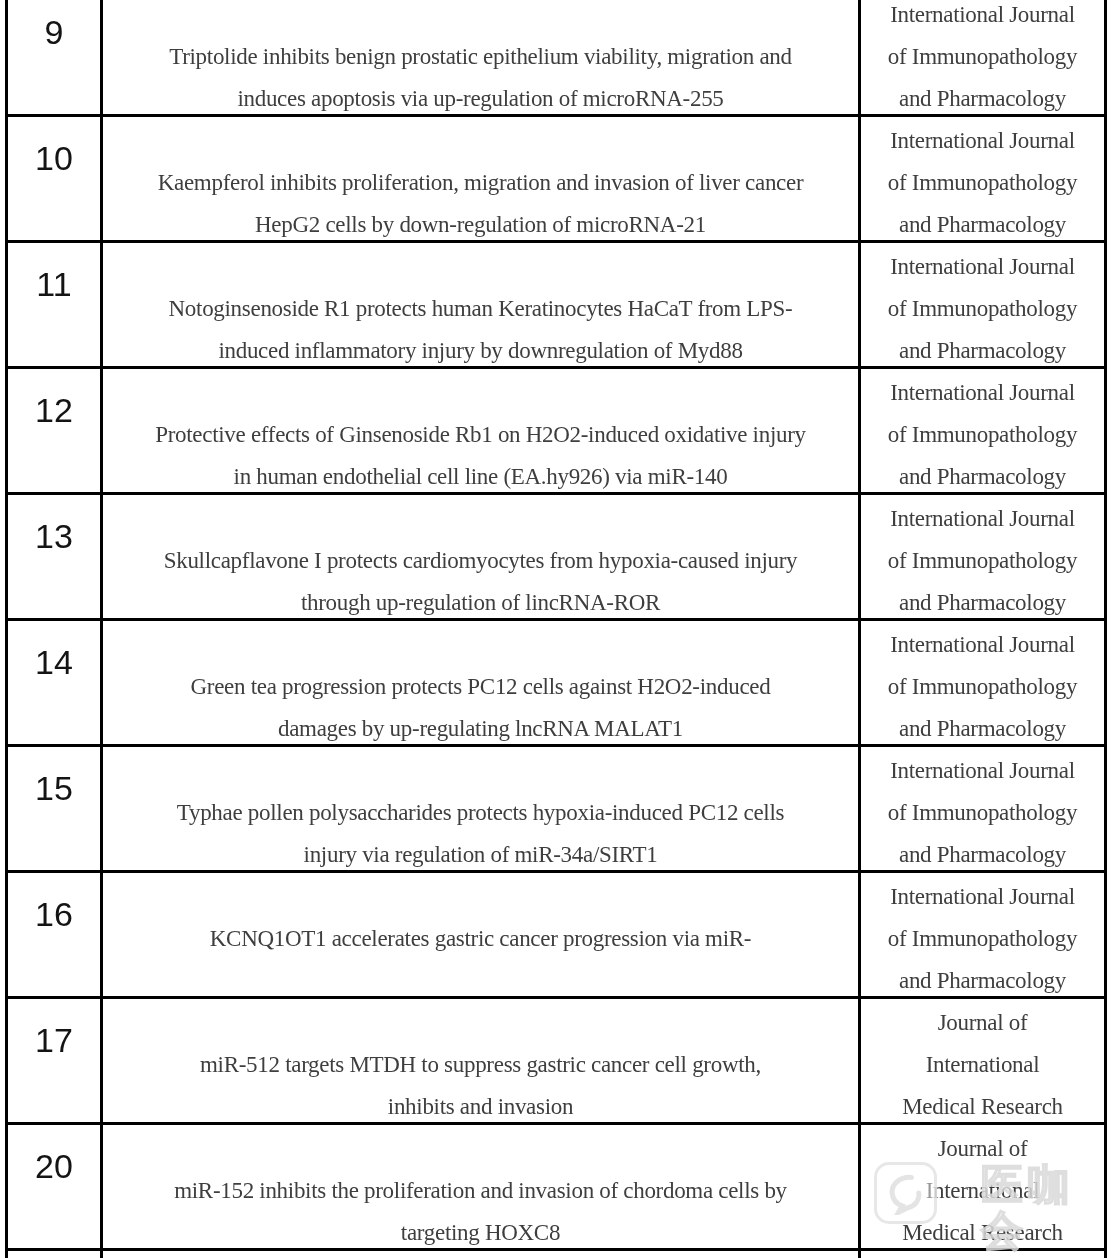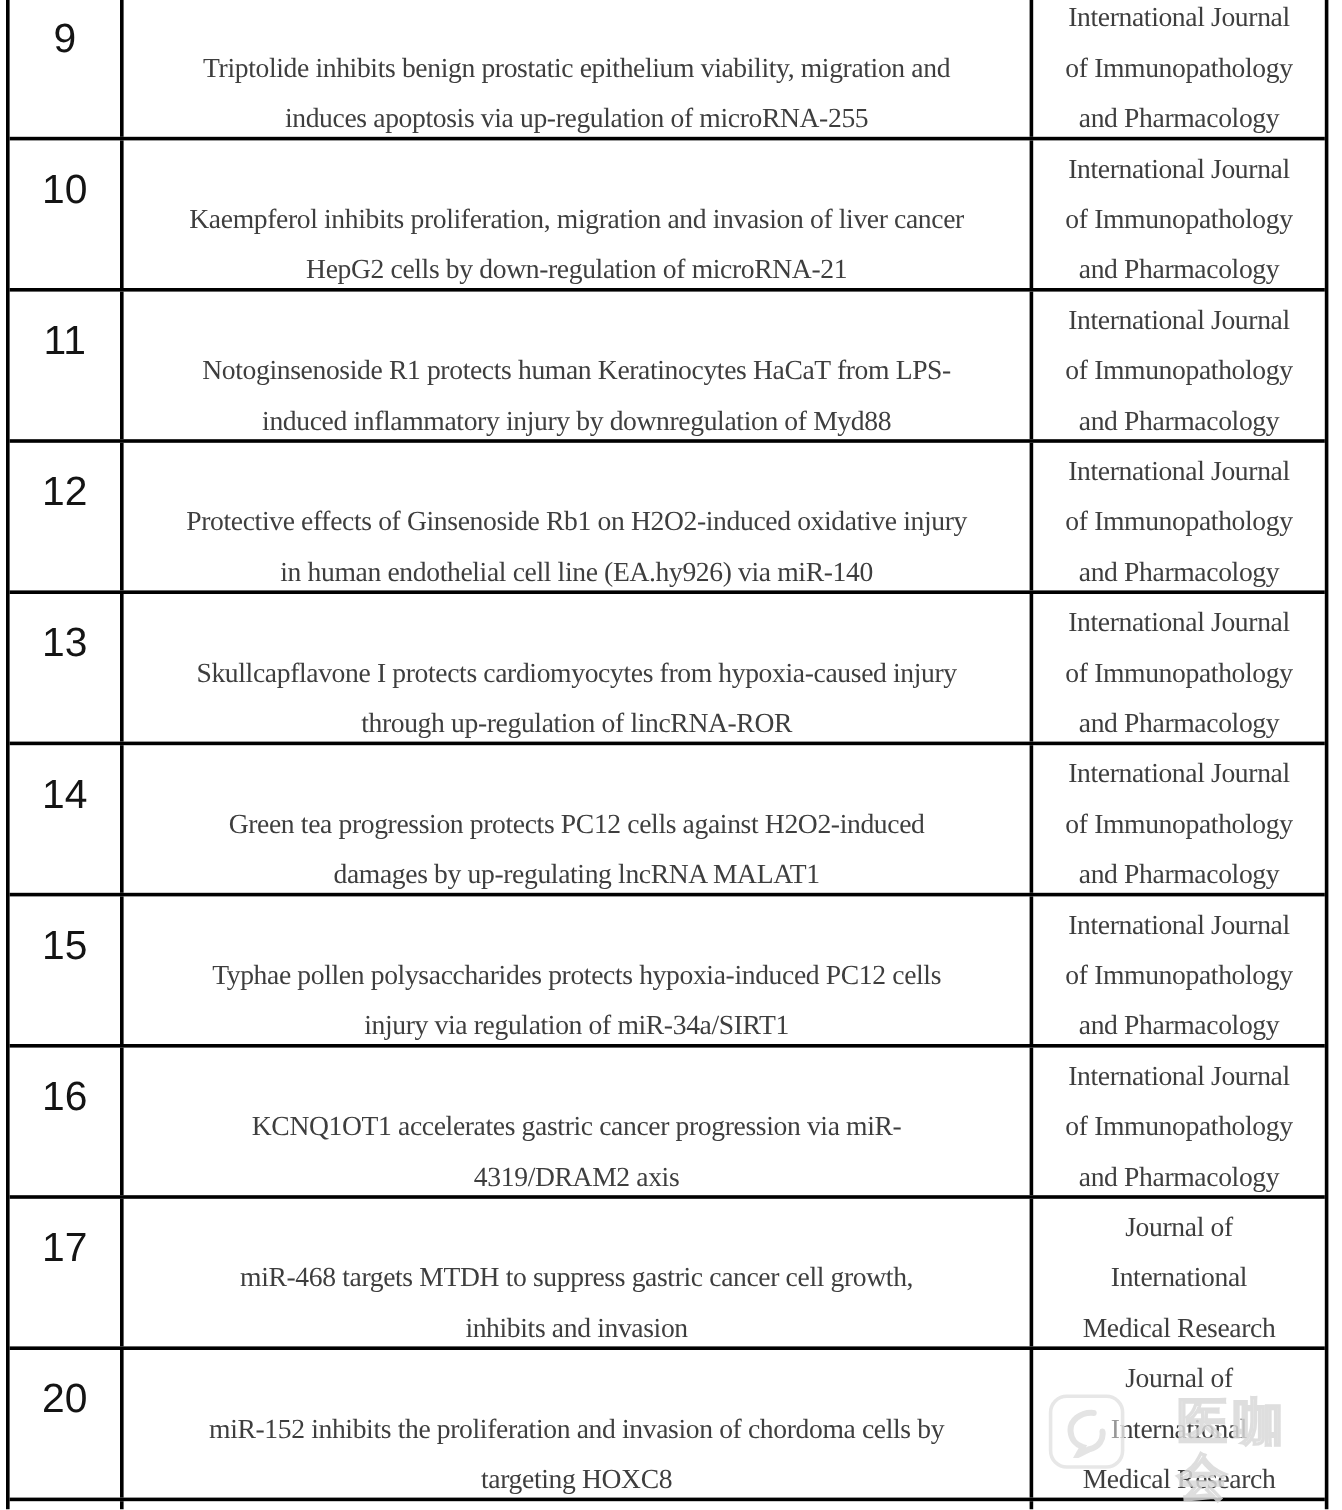--- a/index.html
+++ b/index.html
@@ -216,35 +216,34 @@
         <span class="line">and Pharmacology</span>
       </div>
     </div>
 
     <div class="row">
       <div class="cell c-num">
         <span class="num">16</span>
       </div>
       <div class="cell c-title">
         <span class="line">KCNQ1OT1 accelerates gastric cancer progression via miR-</span>
-        <span class="line">4319/DRAM2 axis</span>
       </div>
       <div class="cell c-journal">
         <span class="line">International Journal</span>
         <span class="line">of Immunopathology</span>
         <span class="line">and Pharmacology</span>
       </div>
     </div>
 
     <div class="row">
       <div class="cell c-num">
         <span class="num">17</span>
       </div>
       <div class="cell c-title">
-        <span class="line">miR-468 targets MTDH to suppress gastric cancer cell growth,</span>
+        <span class="line">miR-512 targets MTDH to suppress gastric cancer cell growth,</span>
         <span class="line">inhibits and invasion</span>
       </div>
       <div class="cell c-journal">
         <span class="line">Journal of</span>
         <span class="line">International</span>
         <span class="line">Medical Research</span>
       </div>
     </div>
 
     <div class="row">

